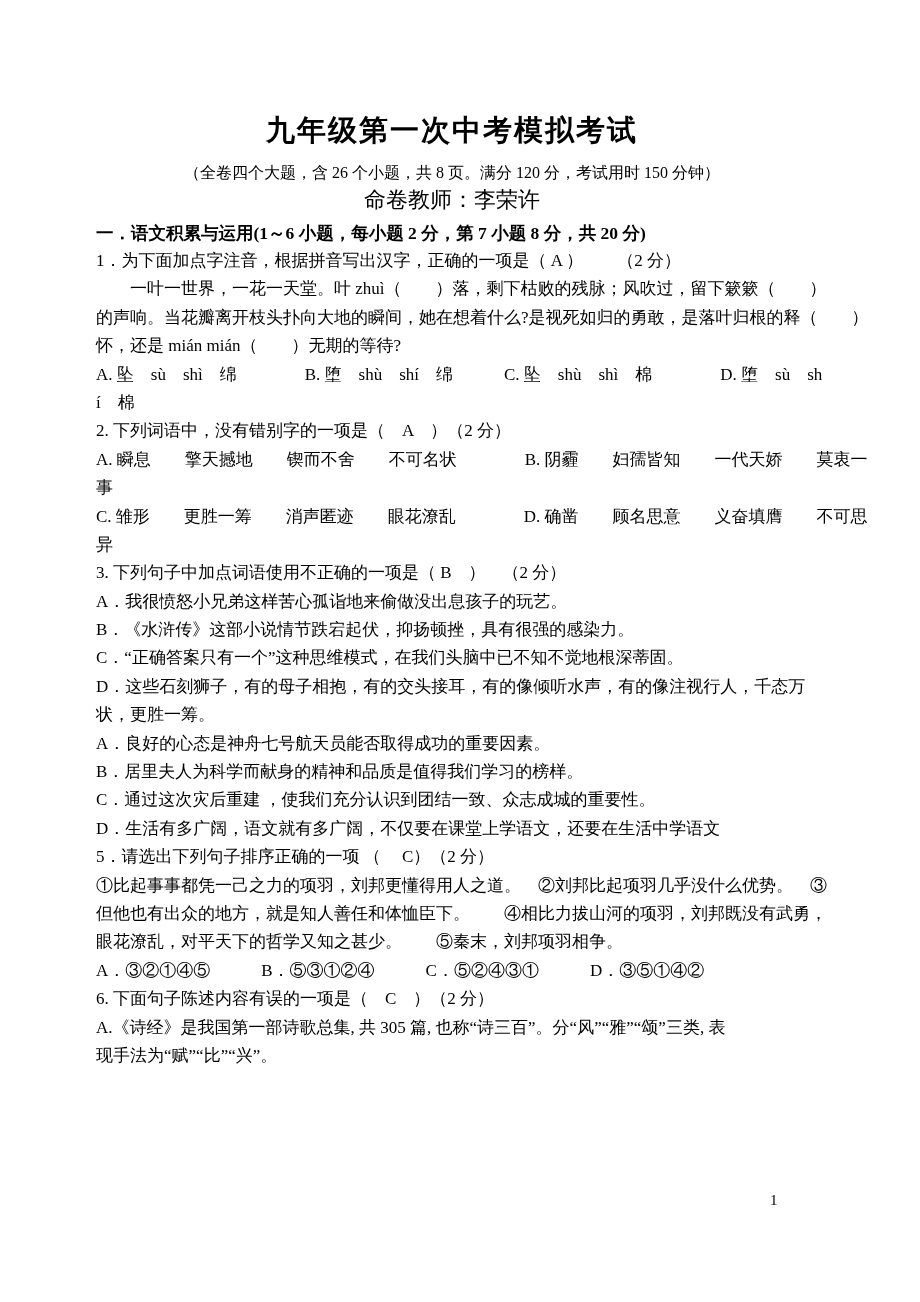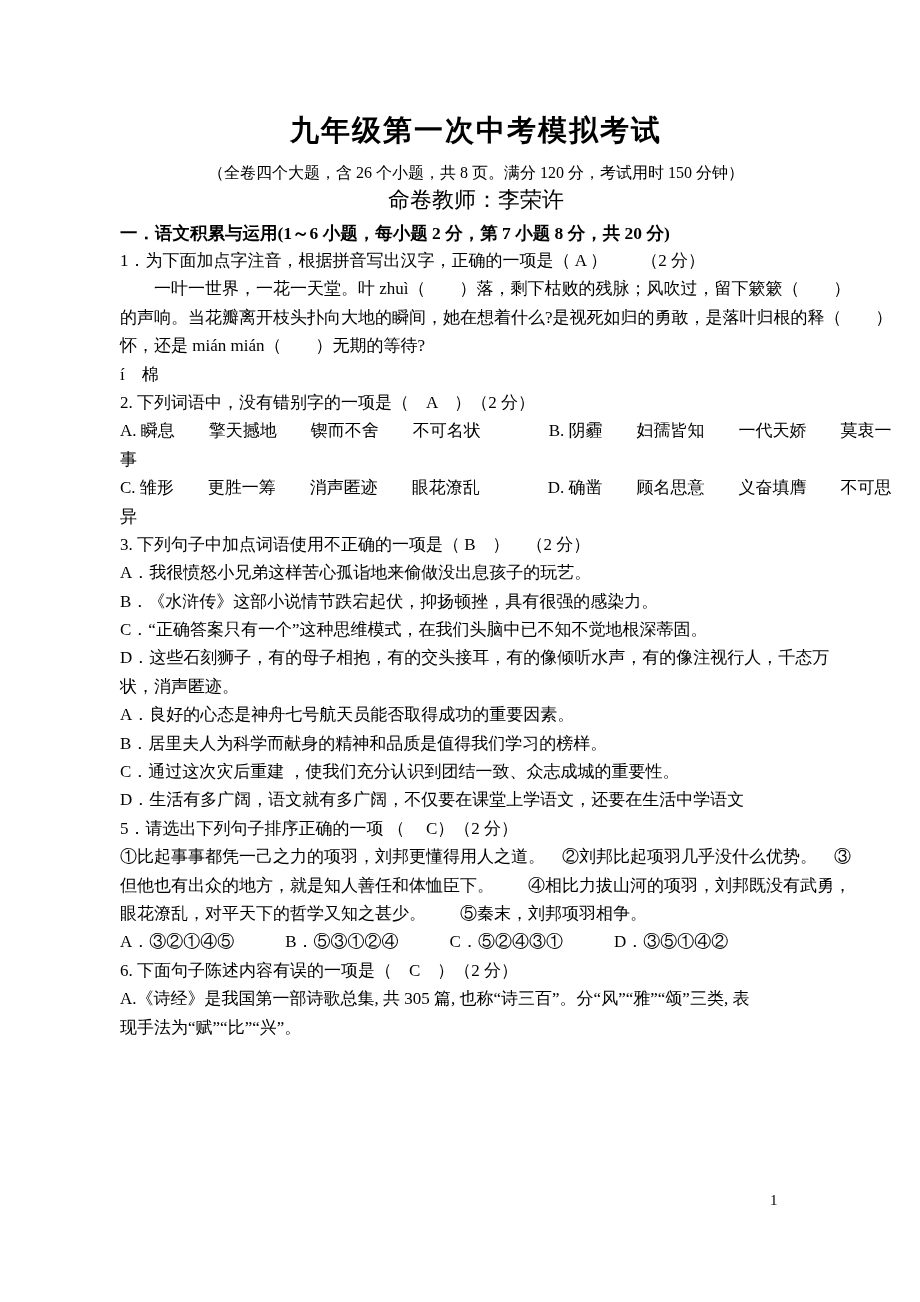--- a/index.html
+++ b/index.html
@@ -10,21 +10,21 @@
     width: 920px;
     height: 1302px;
     background: #ffffff;
     color: #000000;
     font-family: "Liberation Serif", "DejaVu Serif", serif;
     position: relative;
     overflow: hidden;
   }
   .doc {
     position: absolute;
-    left: 120px;
+    left: 96px;
     top: 0;
     width: 712px;
   }
   .title {
     margin-top: 112px;
     text-align: center;
     font-size: 29px;
     font-weight: bold;
     line-height: 36px;
     letter-spacing: 2px;
@@ -89,38 +89,39 @@
 
   <div class="author-line">命卷教师：李荣许</div>
 
   <div class="section-heading">一．语文积累与运用(1～6 小题，每小题 2 分，第 7 小题 8 分，共 20 分)</div>
 
   <div class="question">
     <div class="line">1．为下面加点字注音，根据拼音写出汉字，正确的一项是（ A ）　　（2 分）</div>
     <div class="line">　　一叶一世界，一花一天堂。叶 zhuì（　　）落，剩下枯败的残脉；风吹过，留下簌簌（　　）</div>
     <div class="line">的声响。当花瓣离开枝头扑向大地的瞬间，她在想着什么?是视死如归的勇敢，是落叶归根的释（　　）</div>
     <div class="line">怀，还是 mián mián（　　）无期的等待?</div>
+    <div class="line">A. 坠　sù　shì　绵　　　　B. 堕　shù　shí　绵　　　C. 坠　shù　shì　棉　　　　D. 堕　sù　sh</div>
     <div class="line">í　棉</div>
   </div>
 
   <div class="question">
     <div class="line">2. 下列词语中，没有错别字的一项是（　A　）（2 分）</div>
     <div class="line">A. 瞬息　　擎天撼地　　锲而不舍　　不可名状　　　　B. 阴霾　　妇孺皆知　　一代天娇　　莫衷一</div>
     <div class="line">事</div>
     <div class="line">C. 雏形　　更胜一筹　　消声匿迹　　眼花潦乱　　　　D. 确凿　　顾名思意　　义奋填膺　　不可思</div>
     <div class="line">异</div>
   </div>
 
   <div class="question">
     <div class="line">3. 下列句子中加点词语使用不正确的一项是（ B　）　（2 分）</div>
     <div class="line">A．我很愤怒小兄弟这样苦心孤诣地来偷做没出息孩子的玩艺。</div>
     <div class="line">B．《水浒传》这部小说情节跌宕起伏，抑扬顿挫，具有很强的感染力。</div>
     <div class="line">C．“正确答案只有一个”这种思维模式，在我们头脑中已不知不觉地根深蒂固。</div>
     <div class="line">D．这些石刻狮子，有的母子相抱，有的交头接耳，有的像倾听水声，有的像注视行人，千态万</div>
-    <div class="line">状，消声匿迹。</div>
+    <div class="line">状，更胜一筹。</div>
   </div>
 
   <div class="question">
     <div class="line">A．良好的心态是神舟七号航天员能否取得成功的重要因素。</div>
     <div class="line">B．居里夫人为科学而献身的精神和品质是值得我们学习的榜样。</div>
     <div class="line">C．通过这次灾后重建 ，使我们充分认识到团结一致、众志成城的重要性。</div>
     <div class="line">D．生活有多广阔，语文就有多广阔，不仅要在课堂上学语文，还要在生活中学语文</div>
   </div>
 
   <div class="question">

